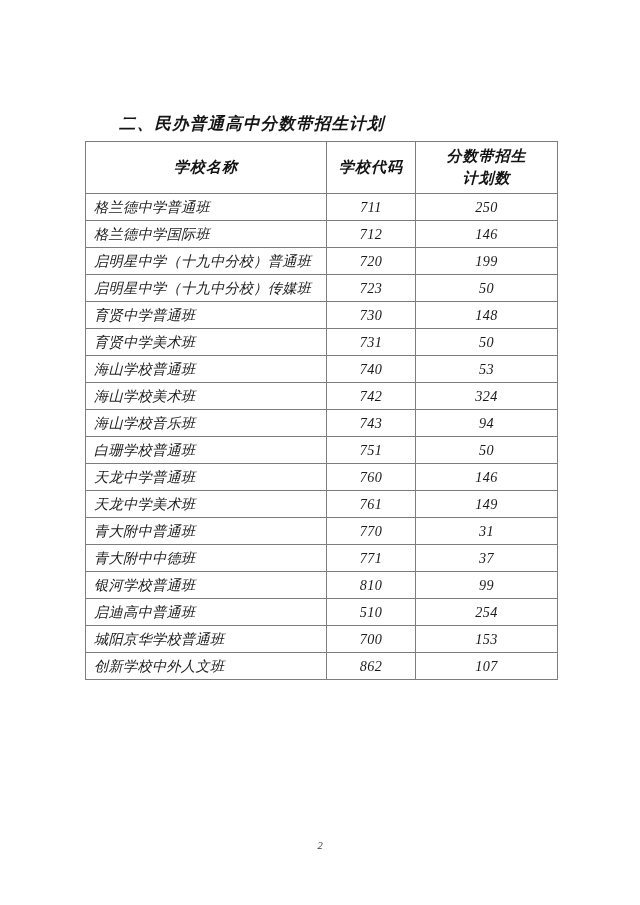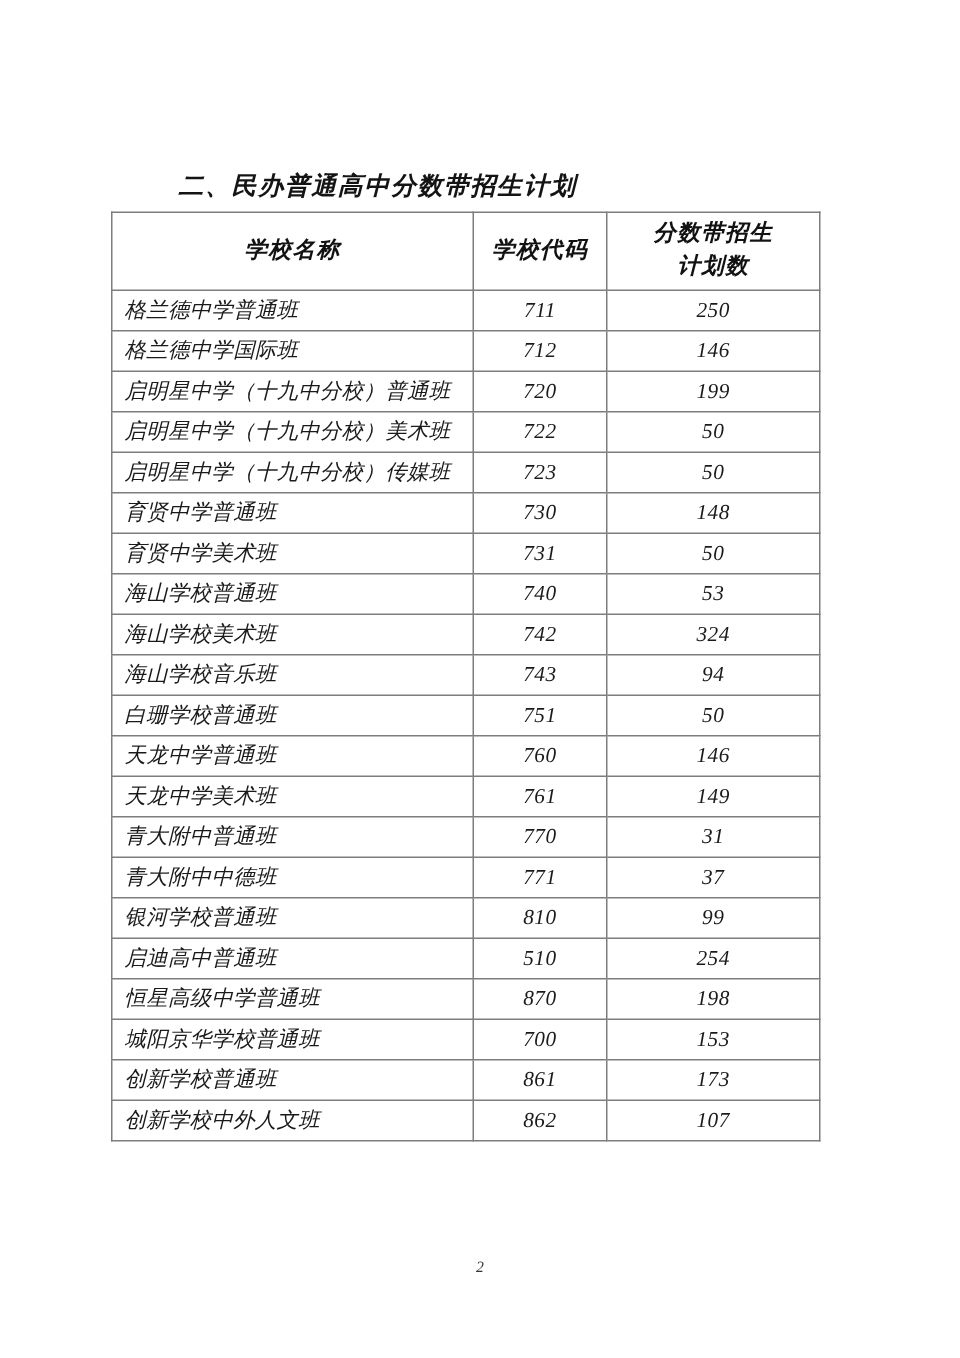--- a/index.html
+++ b/index.html
@@ -30,21 +30,21 @@
     font-size: 16.5px;
     font-weight: bold;
     letter-spacing: 1.2px;
     line-height: 1.35;
     white-space: nowrap;
     color: #141414;
   }
   
   .table-wrap {
     position: absolute;
-    left: 74px;
+    left: 85px;
     top: 141px;
     width: 472px;
   }
   table.plan {
     border-collapse: collapse;
     width: 472px;
     table-layout: fixed;
     background: #fff;
   }
   table.plan col.c-name  { width: 241px; }
@@ -132,25 +132,20 @@
             <td class="name">格兰德中学国际班</td>
             <td class="code">712</td>
             <td class="quota">146</td>
           </tr>
           <tr>
             <td class="name">启明星中学（十九中分校）普通班</td>
             <td class="code">720</td>
             <td class="quota">199</td>
           </tr>
           <tr>
-            <td class="name">启明星中学（十九中分校）美术班</td>
-            <td class="code">722</td>
-            <td class="quota">50</td>
-          </tr>
-          <tr>
             <td class="name">启明星中学（十九中分校）传媒班</td>
             <td class="code">723</td>
             <td class="quota">50</td>
           </tr>
           <tr>
             <td class="name">育贤中学普通班</td>
             <td class="code">730</td>
             <td class="quota">148</td>
           </tr>
           <tr>
@@ -202,35 +197,25 @@
             <td class="name">银河学校普通班</td>
             <td class="code">810</td>
             <td class="quota">99</td>
           </tr>
           <tr>
             <td class="name">启迪高中普通班</td>
             <td class="code">510</td>
             <td class="quota">254</td>
           </tr>
           <tr>
-            <td class="name">恒星高级中学普通班</td>
-            <td class="code">870</td>
-            <td class="quota">198</td>
-          </tr>
-          <tr>
             <td class="name">城阳京华学校普通班</td>
             <td class="code">700</td>
             <td class="quota">153</td>
           </tr>
           <tr>
-            <td class="name">创新学校普通班</td>
-            <td class="code">861</td>
-            <td class="quota">173</td>
-          </tr>
-          <tr>
             <td class="name">创新学校中外人文班</td>
             <td class="code">862</td>
             <td class="quota">107</td>
           </tr>
         </tbody>
     </table>
   </div>
 
   <div class="page-number">2</div>
 

